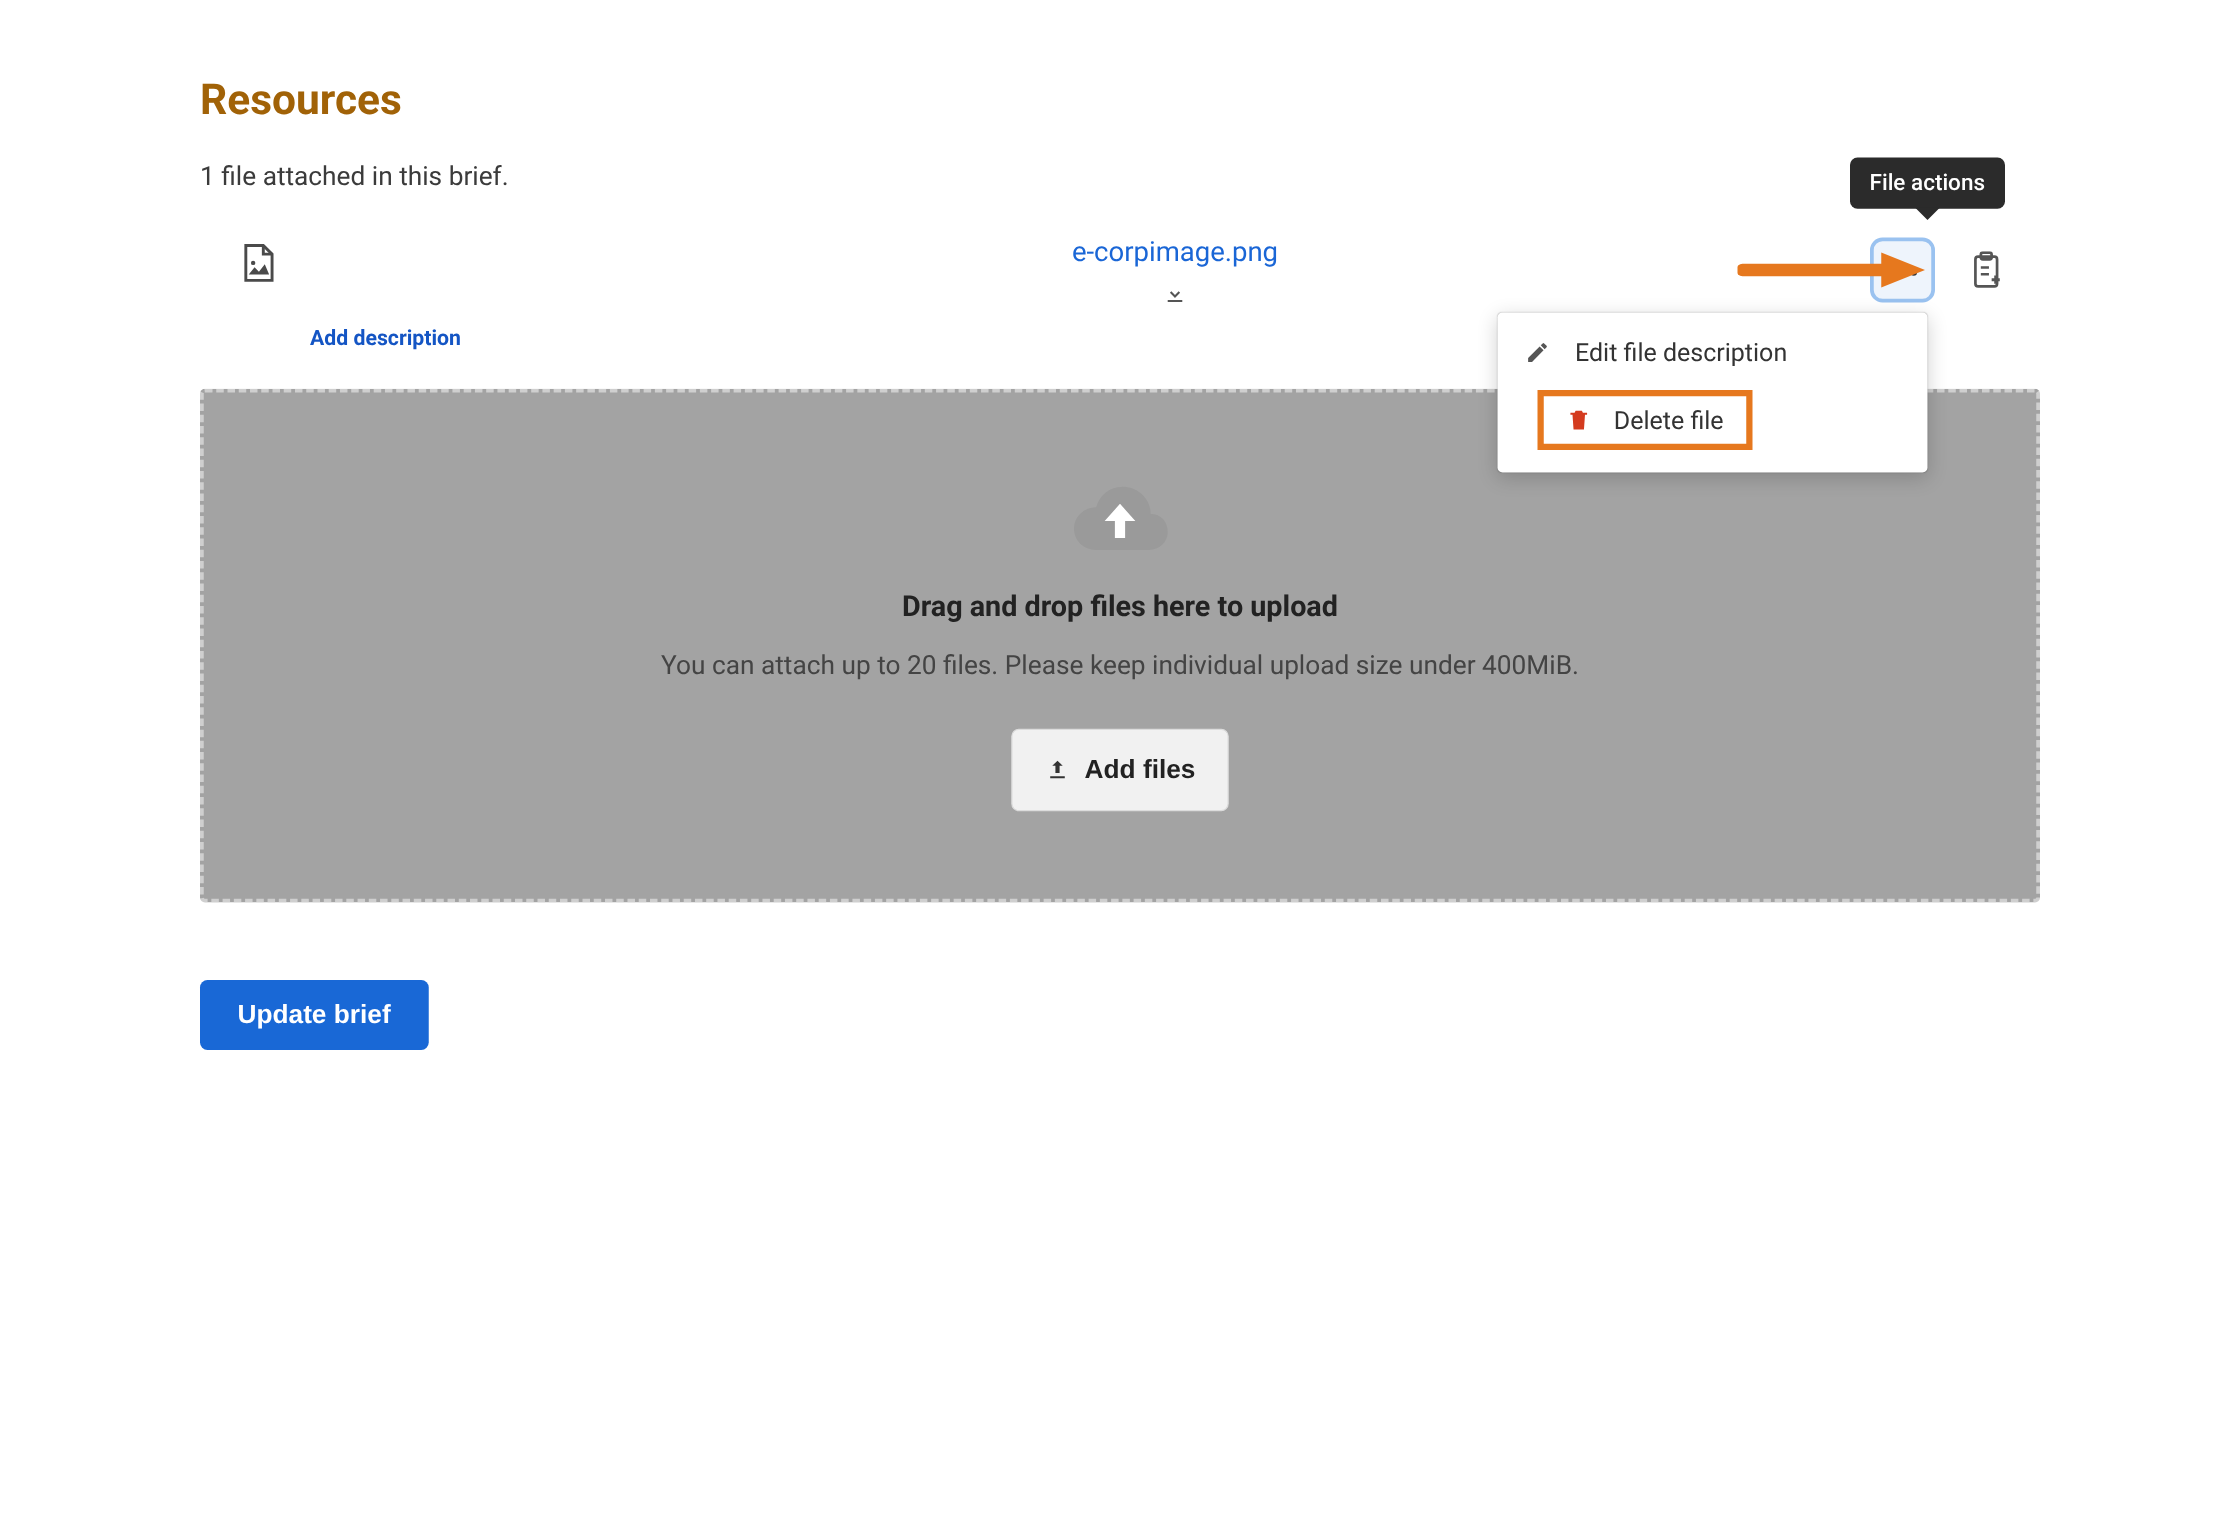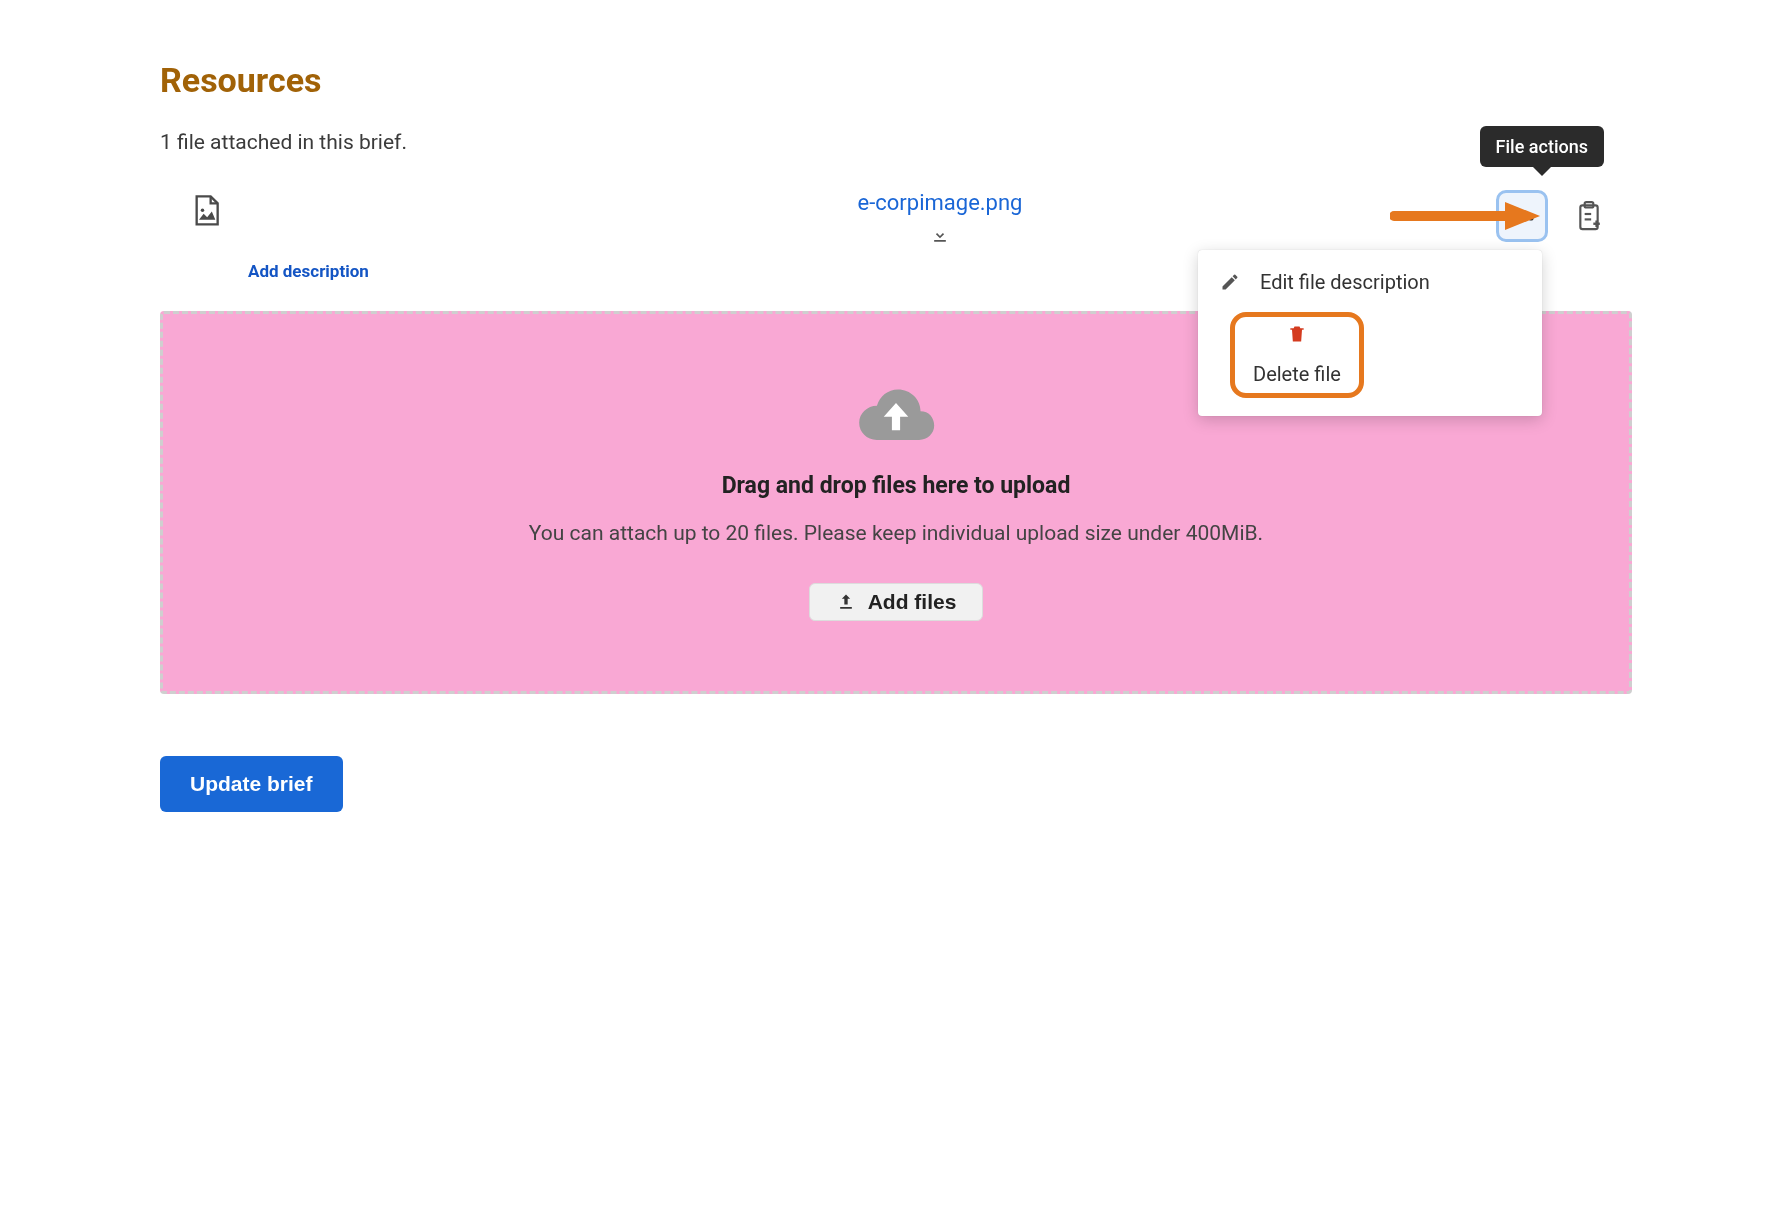--- a/index.html
+++ b/index.html
@@ -173,36 +173,35 @@
     .menu-item .icon { width: 20px; height: 20px; color: #555; }
 
     .menu-item.delete {
       position: relative;
     }
 
     .menu-item.delete .icon { color: #d43b1f; }
 
     .highlight-box {
       border: 5px solid #e6781e;
-      border-radius: 16px;
+      border-radius: 0;
       padding: 7px 18px;
       display: flex;
       align-items: center;
       gap: 18px;
       margin: -2px 8px -2px 10px;
-      flex-direction: column;
     }
 
     .dropzone {
       margin-top: 30px;
       border: 3px dashed #cfcfcf;
       border-radius: 4px;
       padding: 60px 40px 70px;
       text-align: center;
-      background: #f9a8d4;
+      background: #a3a3a3;
     }
 
     .cloud-icon {
       width: 90px;
       height: 60px;
       color: #9a9a9a;
       margin: 10px auto 28px;
       display: block;
     }
 
@@ -219,21 +218,21 @@
       margin-bottom: 38px;
     }
 
     .addfiles-btn {
       display: inline-flex;
       align-items: center;
       gap: 12px;
       background: #f1f1f1;
       border: 1px solid #dcdcdc;
       border-radius: 6px;
-      padding: 6px 26px;
+      padding: 20px 26px;
       font-size: 21px;
       font-weight: 700;
       color: #222;
       cursor: pointer;
     }
 
     .addfiles-btn .icon { width: 20px; height: 20px; color: #333; }
 
     .update-btn {
       margin-top: 62px;

